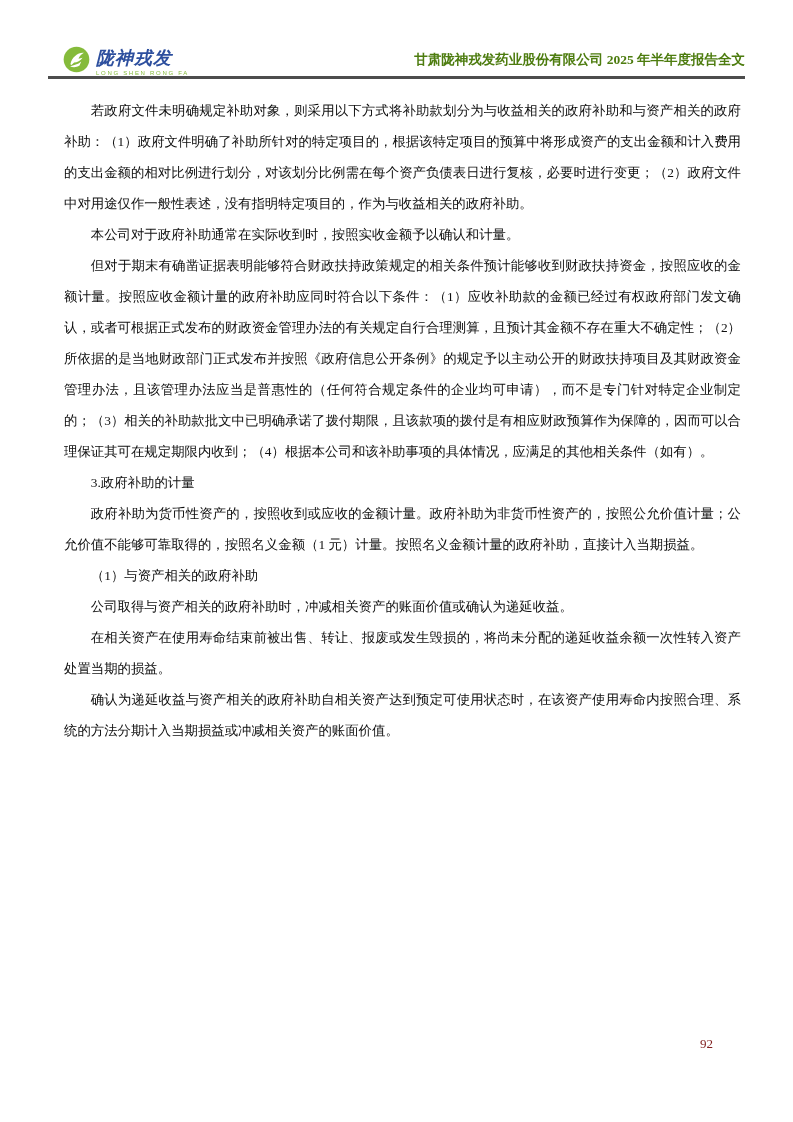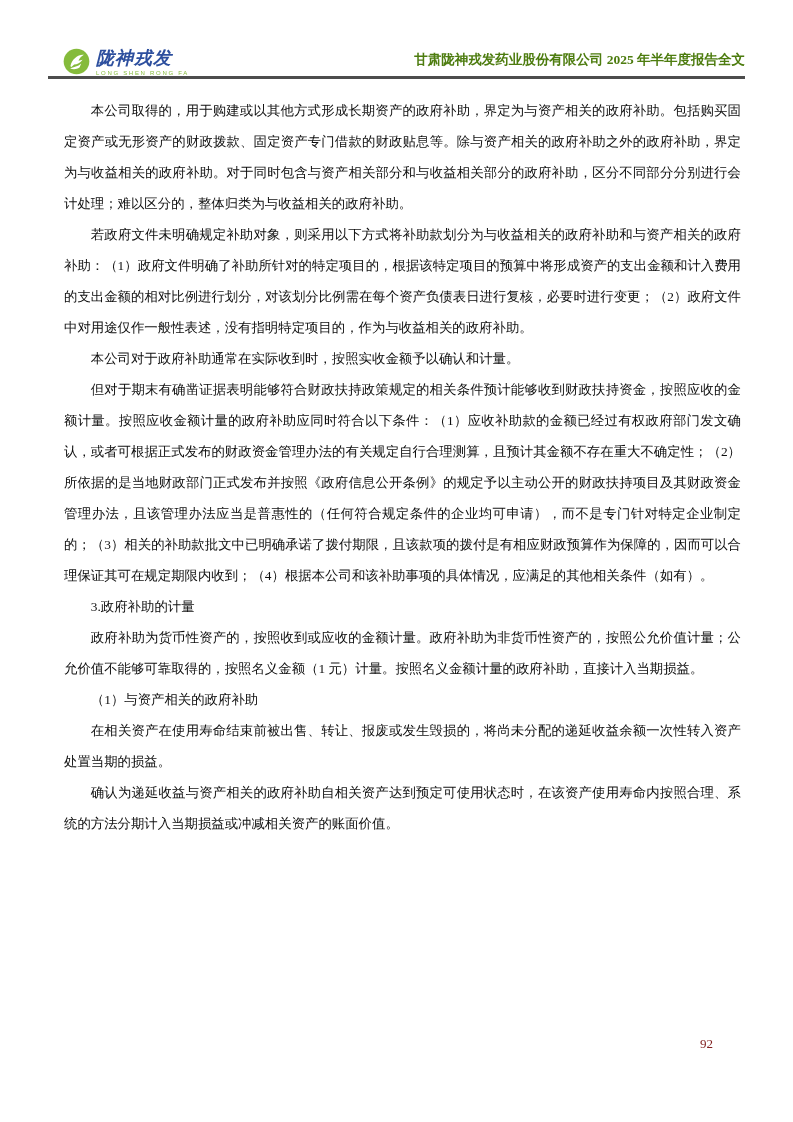--- a/index.html
+++ b/index.html
@@ -13,21 +13,21 @@
     width: 793px; height: 1122px;
     background: #ffffff;
     overflow: hidden;
     color: #131313;
   }
 
   
   .header { position: absolute; left: 0; top: 0; width: 100%; height: 77px; }
   .brand {
     position: absolute; left: 63px; top: 46px;
-    display: flex; align-items: center; gap: 6px;
+    display: flex; align-items: flex-start; gap: 6px;
   }
   .logo-circle { width: 27px; height: 27px; display: block; }
   .logo-circle svg { width: 27px; height: 27px; display: block; }
   .brand-text { display: flex; flex-direction: column; line-height: 1; padding-top: 3px; }
   .brand-cn {
     font-family: "Liberation Sans", "DejaVu Sans", sans-serif;
     font-weight: bold; font-style: italic;
     font-size: 18px; letter-spacing: 1px;
   }
   .brand-en {
@@ -77,27 +77,27 @@
         <span class="brand-cn" style="color:#2d4f9e">陇神戎发</span>
         <span class="brand-en" style="color:#85bb3b">LONG SHEN RONG FA</span>
       </span>
     </div>
     <div class="header-title">甘肃陇神戎发药业股份有限公司 2025 年半年度报告全文</div>
   </header>
 
   <div class="divider" style="background:#4d4d4d"></div>
 
   <main class="content">
-    <p>本公司取得的，用于购建或以其他方式形成长期资产的政府补助，界定为与资产相关的政府补助。包括购买固定资产或无形资产的财政拨款、固定资产专门借款的财政贴息等。除与资产相关的政府补助之外的政府补助，界定为与收益相关的政府补助。对于同时包含与资产相关部分和与收益相关部分的政府补助，区分不同部分分别进行会计处理；难以区分的，整体归类为与收益相关的政府补助。</p>
     <p>若政府文件未明确规定补助对象，则采用以下方式将补助款划分为与收益相关的政府补助和与资产相关的政府补助：（1）政府文件明确了补助所针对的特定项目的，根据该特定项目的预算中将形成资产的支出金额和计入费用的支出金额的相对比例进行划分，对该划分比例需在每个资产负债表日进行复核，必要时进行变更；（2）政府文件中对用途仅作一般性表述，没有指明特定项目的，作为与收益相关的政府补助。</p>
     <p>本公司对于政府补助通常在实际收到时，按照实收金额予以确认和计量。</p>
     <p>但对于期末有确凿证据表明能够符合财政扶持政策规定的相关条件预计能够收到财政扶持资金，按照应收的金额计量。按照应收金额计量的政府补助应同时符合以下条件：（1）应收补助款的金额已经过有权政府部门发文确认，或者可根据正式发布的财政资金管理办法的有关规定自行合理测算，且预计其金额不存在重大不确定性；（2）所依据的是当地财政部门正式发布并按照《政府信息公开条例》的规定予以主动公开的财政扶持项目及其财政资金管理办法，且该管理办法应当是普惠性的（任何符合规定条件的企业均可申请），而不是专门针对特定企业制定的；（3）相关的补助款批文中已明确承诺了拨付期限，且该款项的拨付是有相应财政预算作为保障的，因而可以合理保证其可在规定期限内收到；（4）根据本公司和该补助事项的具体情况，应满足的其他相关条件（如有）。</p>
     <p>3.政府补助的计量</p>
     <p>政府补助为货币性资产的，按照收到或应收的金额计量。政府补助为非货币性资产的，按照公允价值计量；公允价值不能够可靠取得的，按照名义金额（1 元）计量。按照名义金额计量的政府补助，直接计入当期损益。</p>
     <p>（1）与资产相关的政府补助</p>
+    <p>公司取得与资产相关的政府补助时，冲减相关资产的账面价值或确认为递延收益。</p>
     <p>在相关资产在使用寿命结束前被出售、转让、报废或发生毁损的，将尚未分配的递延收益余额一次性转入资产处置当期的损益。</p>
     <p>确认为递延收益与资产相关的政府补助自相关资产达到预定可使用状态时，在该资产使用寿命内按照合理、系统的方法分期计入当期损益或冲减相关资产的账面价值。</p>
   </main>
 
   <footer>
     <span class="page-number">92</span>
   </footer>
 
 </div>
 

